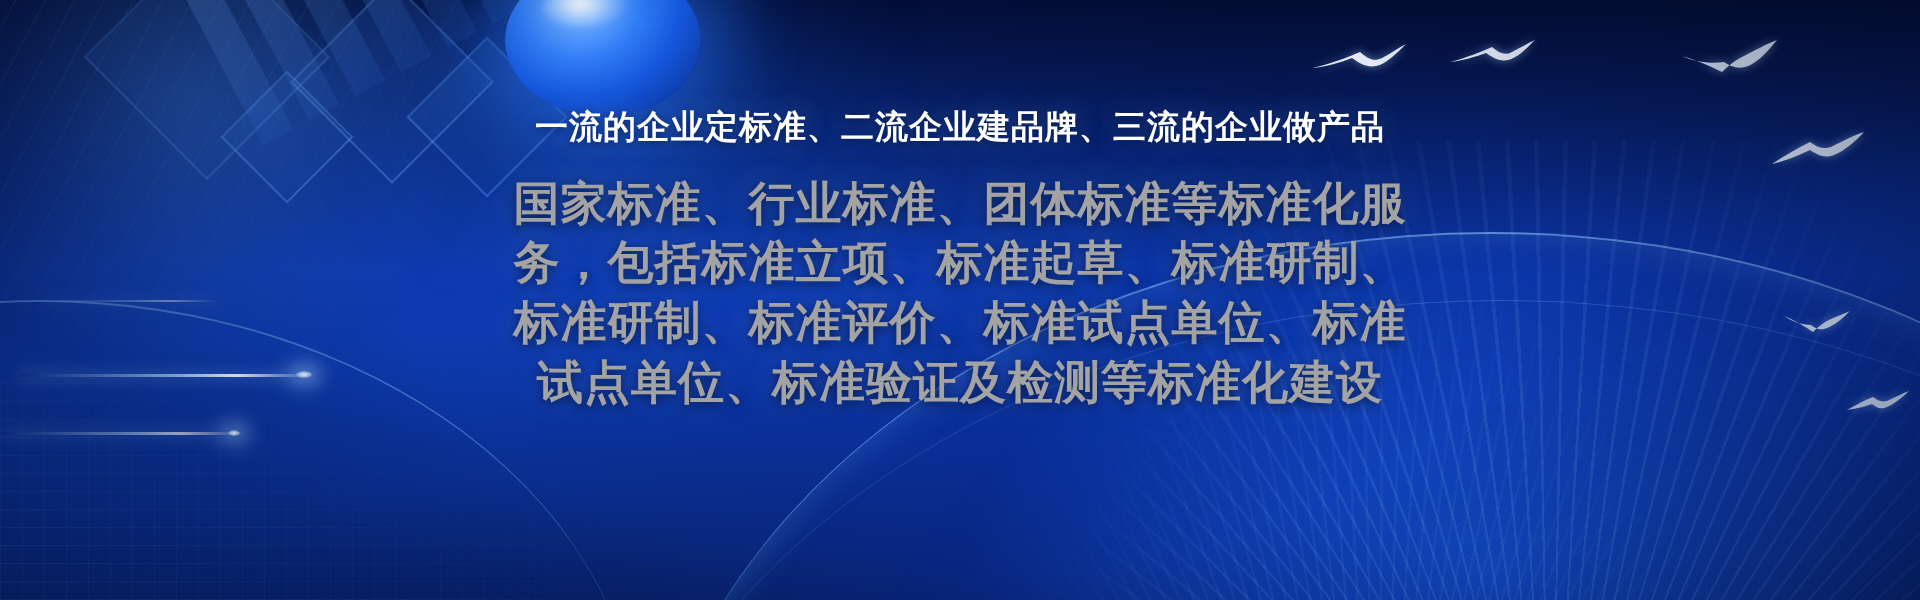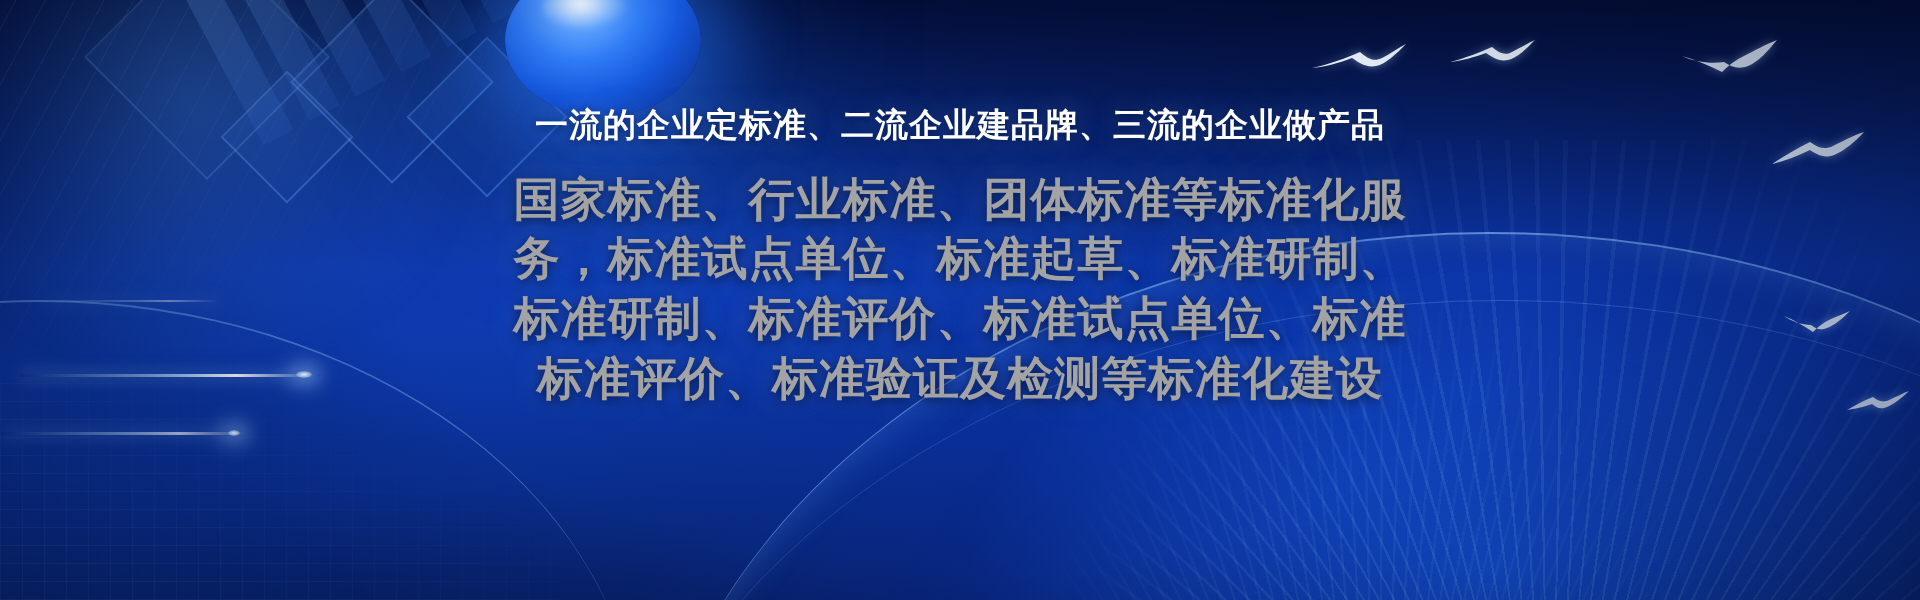--- a/index.html
+++ b/index.html
@@ -1,21 +1,21 @@
 <!DOCTYPE html>
 <html><head>
 <meta charset="utf-8">
 <style>
   html,body{margin:0;padding:0;background:#000;}
   #banner{
     position:relative;
     width:1920px;height:600px;
     overflow:hidden;
     background:#0a2a8c;
-    font-family:Liberation Mono, monospace;
+    font-family:Liberation Serif, serif;
   }
 
   
   .layer{position:absolute;inset:0;pointer-events:none;}
 
   .bg-base{
     background:
       radial-gradient(ellipse 900px 520px at 30% 8%,  rgba(28,95,230,0.95) 0%, rgba(17,63,190,0.55) 45%, rgba(8,32,120,0.0) 78%),
       radial-gradient(ellipse 1100px 700px at 78% 95%, rgba(20,85,225,0.85) 0%, rgba(10,45,160,0.4) 48%, rgba(5,20,85,0.0) 80%),
       linear-gradient(175deg,#07205f 0%, #0b2c86 22%, #0c38a8 48%, #0a2f92 68%, #071f63 88%, #04143f 100%);
@@ -260,19 +260,19 @@
                C 57 8, 49 14, 42 17 C 35 20, 31 17, 27 14 C 19 17, 9 19, 2 20 Z" fill="#dfeeff"></path>
     </svg>
   </div>
 
   <div class="layer vignette"></div>
 
   <div class="text-wrap">
     <div class="headline">一流的企业定标准、二流企业建品牌、三流的企业做产品</div>
     <div class="subblock">
       <div>国家标准、行业标准、团体标准等标准化服</div>
-      <div>务，标准试点单位、标准起草、标准研制、</div>
+      <div>务，包括标准立项、标准起草、标准研制、</div>
       <div>标准研制、标准评价、标准试点单位、标准</div>
-      <div>标准评价、标准验证及检测等标准化建设</div>
+      <div>试点单位、标准验证及检测等标准化建设</div>
     </div>
   </div>
 
 </div>
 
 </body></html>

